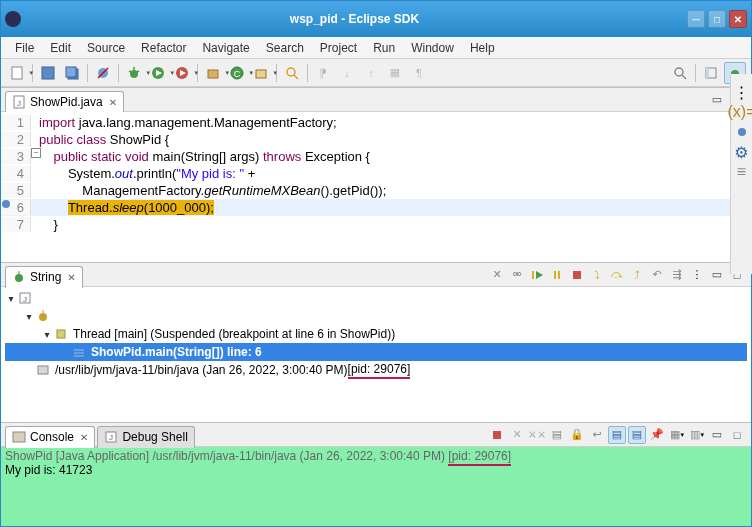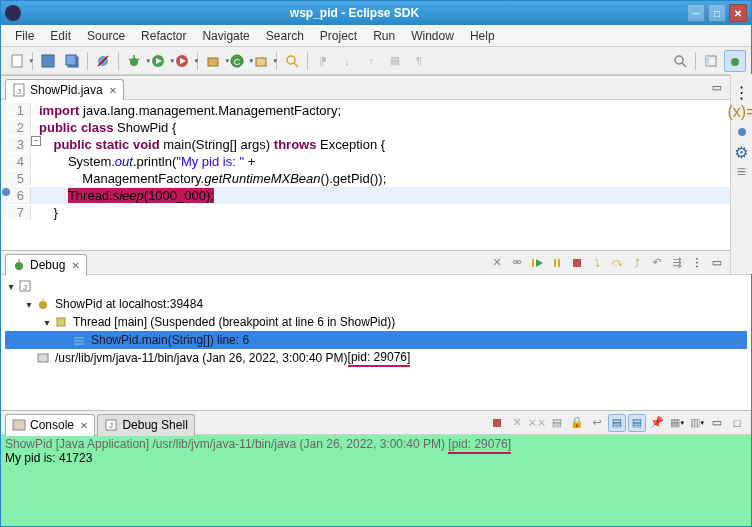--- a/index.html
+++ b/index.html
@@ -1,18 +1,18 @@
 <!DOCTYPE html>
 <html><head>
 <meta charset="utf-8">
 <style>
 * { margin: 0; padding: 0; box-sizing: border-box; font-family: sans-serif; }
 body { width: 752px; height: 527px; background: #e8e8e8; border: 1px solid #2788c8; overflow: hidden; }
 
-.titlebar { height: 24px; background: linear-gradient(#4aa8e8,#2788c8); display: flex; align-items: center; padding: 0 4px; }
+.titlebar { height: 36px; background: linear-gradient(#4aa8e8,#2788c8); display: flex; align-items: center; padding: 0 4px; }
 .titlebar .spacer { flex: 1; }
 .titlebar .title { color: #fff; font-size: 12px; font-weight: bold; }
 .titlebar .btn { width: 18px; height: 18px; margin-left: 3px; background: rgba(255,255,255,0.3); border: 1px solid rgba(0,0,0,0.2); border-radius: 2px; display: flex; align-items: center; justify-content: center; }
 .titlebar .btn span { color: #fff; font-size: 10px; font-weight: bold; }
 .titlebar .closebtn { background: #c0504d; }
 .titlebar .logo { width: 16px; height: 16px; background: #2c2c54; border-radius: 8px; margin-right: 4px; }
 
 .menubar { height: 22px; background: #f5f5f5; display: flex; align-items: center; padding: 0 6px; border-bottom: 1px solid #d0d0d0; }
 .menubar .item { padding: 3px 8px; font-size: 12px; color: #333; cursor: default; }
 
@@ -31,38 +31,38 @@
 .tab .ticon { width: 14px; height: 14px; margin-right: 4px; display: flex; align-items: center; justify-content: center; }
 .tab .closex { margin-left: 6px; font-size: 10px; color: #666; }
 .hdr-right { margin-left: auto; display: flex; align-items: center; }
 .hdr-right .hbtn { width: 16px; height: 16px; margin: 0 2px; display: flex; align-items: center; justify-content: center; font-size: 11px; color: #555; }
 
 .ruler { width: 30px; background: #f8f8f8; border-right: 1px solid #e0e0e0; text-align: right; padding-right: 6px; color: #888; }
 .editor-body { display: flex; font-family: monospace; font-size: 13px; background: #fff; flex: 1; position: relative; }
 .lines { padding: 2px 0; }
 .line { height: 17px; display: flex; align-items: center; }
 .ltext { padding-left: 8px; white-space: pre; }
-.kw { color: #7f0055; font-weight: bold; }
+.kw { color: #7f0055; font-weight: normal; }
 .str { color: #2a00ff; }
 .fld { color: #0000c0; font-style: italic; }
 .mtd { font-style: italic; text-align: right; }
 .hl-line { background: #e8f2fe; }
-.hl-exec { background: #be185d; display: inline-block; }
+.hl-exec { background: #eab308; display: inline-block; }
 .fold { position: absolute; left: 30px; top: 36px; width: 10px; height: 10px; border: 1px solid #888; font-size: 8px; text-align: center; line-height: 8px; color: #555; background: #fff; }
 .bp { position: absolute; left: 0px; top: 87px; width: 10px; }
 
 .rightstrip { position: absolute; right: 0; top: 74px; width: 22px; height: 200px; background: #f0f0f0; border-left: 1px solid #d0d0d0; padding-top: 6px; }
 .rightstrip .ritem { width: 16px; height: 16px; margin: 4px auto; display: flex; align-items: center; justify-content: center; }
 
 .debug-body { font-size: 12px; padding: 2px 4px; flex: 1; background: #fff; overflow: hidden; }
 .tree-row { display: flex; align-items: center; height: 18px; }
 .tree-row .ind { display: inline-block; }
 .tree-row .tw { width: 12px; font-size: 10px; color: #333; text-align: center; }
 .tree-row .icon { width: 16px; display: flex; justify-content: center; margin-right: 4px; }
-.tree-row.sel { background: #3584e4; color: #0f172a; }
+.tree-row.sel { background: #3584e4; color: #ffffff; font-weight: bold; }
 .underline-red { border-bottom: 2px solid #be185d; padding-bottom: 1px; }
 
 .console-body { font-family: monospace; font-size: 12px; padding: 2px 4px; flex: 1; background: #86efac; }
 .console-body .hdr-line { color: #666; }
 
 .mini-toolbar { display: flex; align-items: center; }
 .mini-toolbar .mbtn { width: 18px; height: 18px; margin: 0 1px; display: flex; align-items: center; justify-content: center; font-size: 11px; border: 1px solid transparent; border-radius: 2px; }
 .mini-toolbar .mbtn.tog { background: #d0e4f5; border-color: #88b8d8; }
 
 svg { display: block; }
@@ -286,21 +286,21 @@
 
 <div class="pane" style="height:160px">
   <div class="pane-hdr">
     <div class="tab">
       <span class="ticon">
             <svg width="14" height="14">
               <circle cx="7" cy="8" r="4" fill="#4a9c4a"></circle>
               <line x1="7" y1="1" x2="7" y2="4" stroke="#4a9c4a"></line>
             </svg>
           </span>
-      <span>Debug</span>
+      <span>String</span>
       <span class="closex">✕</span>
     </div>
     <div class="hdr-right mini-toolbar">
       <div class="mbtn">
             <span style="color:#888">✕</span>
           </div>
       <div class="mbtn">
             <span style="color:#888">⚮</span>
           </div>
       <div class="mbtn">
@@ -353,21 +353,20 @@
         </div>
         <div class="tree-row">
           <span class="ind" style="width:18px"></span>
           <span class="tw">▾</span>
           <span class="icon">
             <svg width="14" height="14">
               <circle cx="7" cy="8" r="4" fill="#c8a030"></circle>
               <line x1="7" y1="1" x2="7" y2="4" stroke="#c8a030"></line>
             </svg>
           </span>
-          <span>ShowPid at localhost:39484</span>
         </div>
         <div class="tree-row">
           <span class="ind" style="width:36px"></span>
           <span class="tw">▾</span>
           <span class="icon">
             <svg width="14" height="14">
               <rect x="3" y="3" width="8" height="8" fill="#d8d070" stroke="#a09030"></rect>
             </svg>
           </span>
           <span>Thread [main] (Suspended (breakpoint at line 6 in ShowPid))</span>

